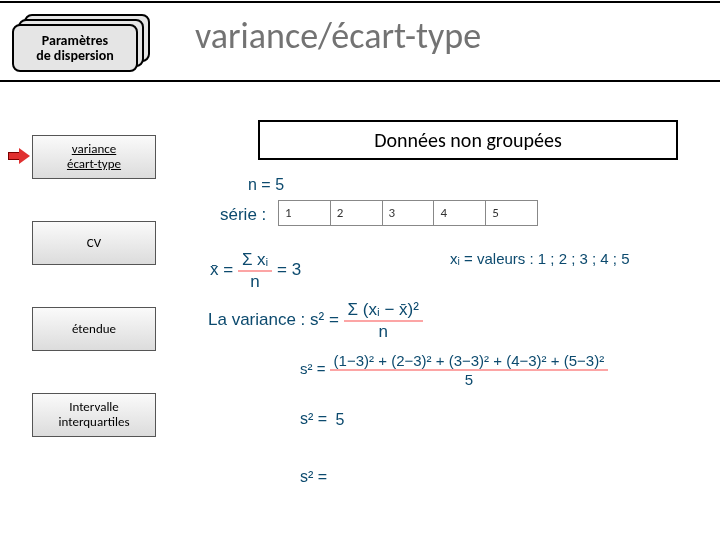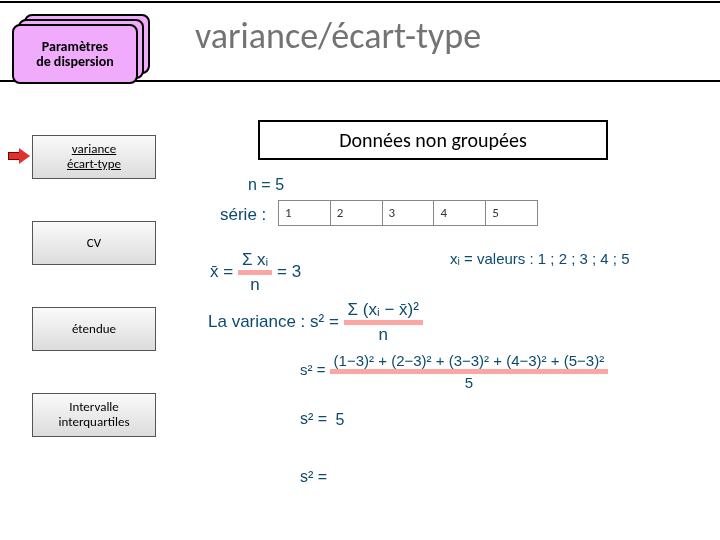--- a/index.html
+++ b/index.html
@@ -21,39 +21,39 @@
     left: 0; right: 0; top: 80px;
     height: 2px; background: #000;
   }
   .stack {
     position: absolute;
     left: 12px; top: 14px;
     width: 140px; height: 58px;
   }
   .stack .card {
     position: absolute;
-    width: 126px; height: 60px;
-    background: #f0abfc;
+    width: 126px; height: 48px;
+    background: #e5e5e5;
     border: 2px solid #000;
     border-radius: 8px;
   }
   .stack .c1 { left: 12px; top: 0; }
   .stack .c2 { left: 6px;  top: 5px; }
   .stack .c3 { left: 0;    top: 10px; display: flex; align-items: center; justify-content: center; text-align: center; font-size: 14px; font-weight: 700; line-height: 1.1; padding: 2px 4px; }
   .page-title {
     position: absolute;
     left: 195px; top: 14px;
     font-size: 36px;
     font-weight: 400;
     color: #737373;
   }
   .subheader {
     position: absolute;
     left: 258px; top: 120px;
-    width: 350px; height: 40px;
+    width: 420px; height: 40px;
     border: 2px solid #000;
     background: #fff;
     display: flex; align-items: center; justify-content: center;
     font-size: 20px;
   }
   .sidebar { position: absolute; left: 4px; top: 116px; width: 160px; margin-top: 19px; }
   .nav-row { position: relative; height: 46px; margin-bottom: 40px; }
   .nav-box {
     position: absolute; left: 28px; top: 0;
     width: 124px; height: 44px;
@@ -92,21 +92,21 @@
   }
   .grid .cell {
     flex: 1;
     border-right: 1px solid #888;
     font-size: 13px;
     padding: 4px 6px;
     color: #333;
   }
   .grid .cell:last-child { border-right: none; }
   .frac { display: inline-block; text-align: center; vertical-align: middle; }
-  .frac .num { display: block; border-bottom: 5px solid #fca5a5; padding: 0 4px; }
+  .frac .num { display: block; border-bottom: 2px solid #fca5a5; padding: 0 4px; }
   .frac .den { display: block; padding: 0 4px; }
 </style>
 </head>
 <body>
 
 <div class="hr-top"></div>
 <div class="hr-under"></div>
 
 <div class="stack">
   <div class="card c1"></div>

